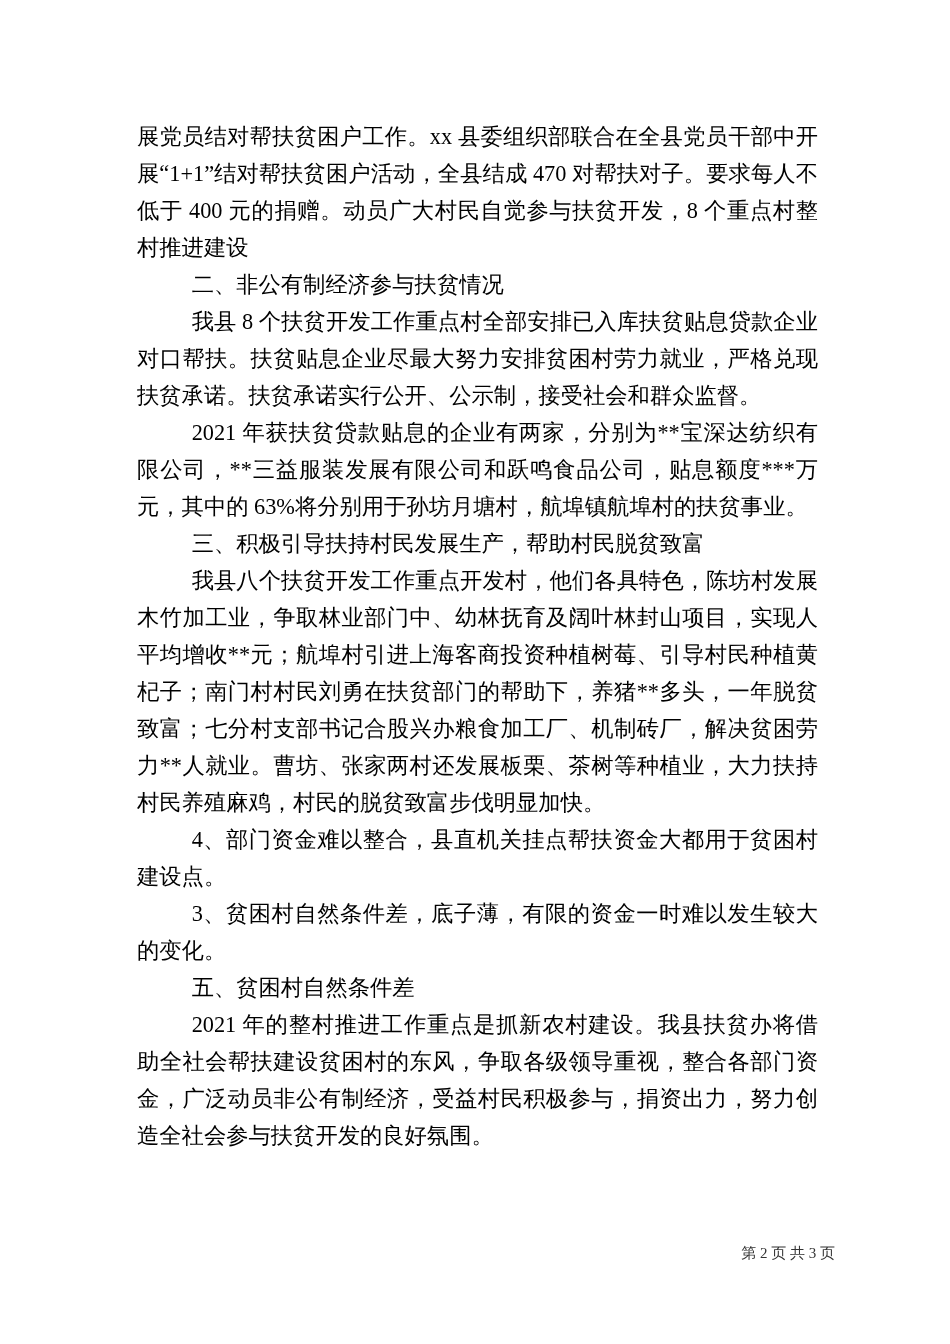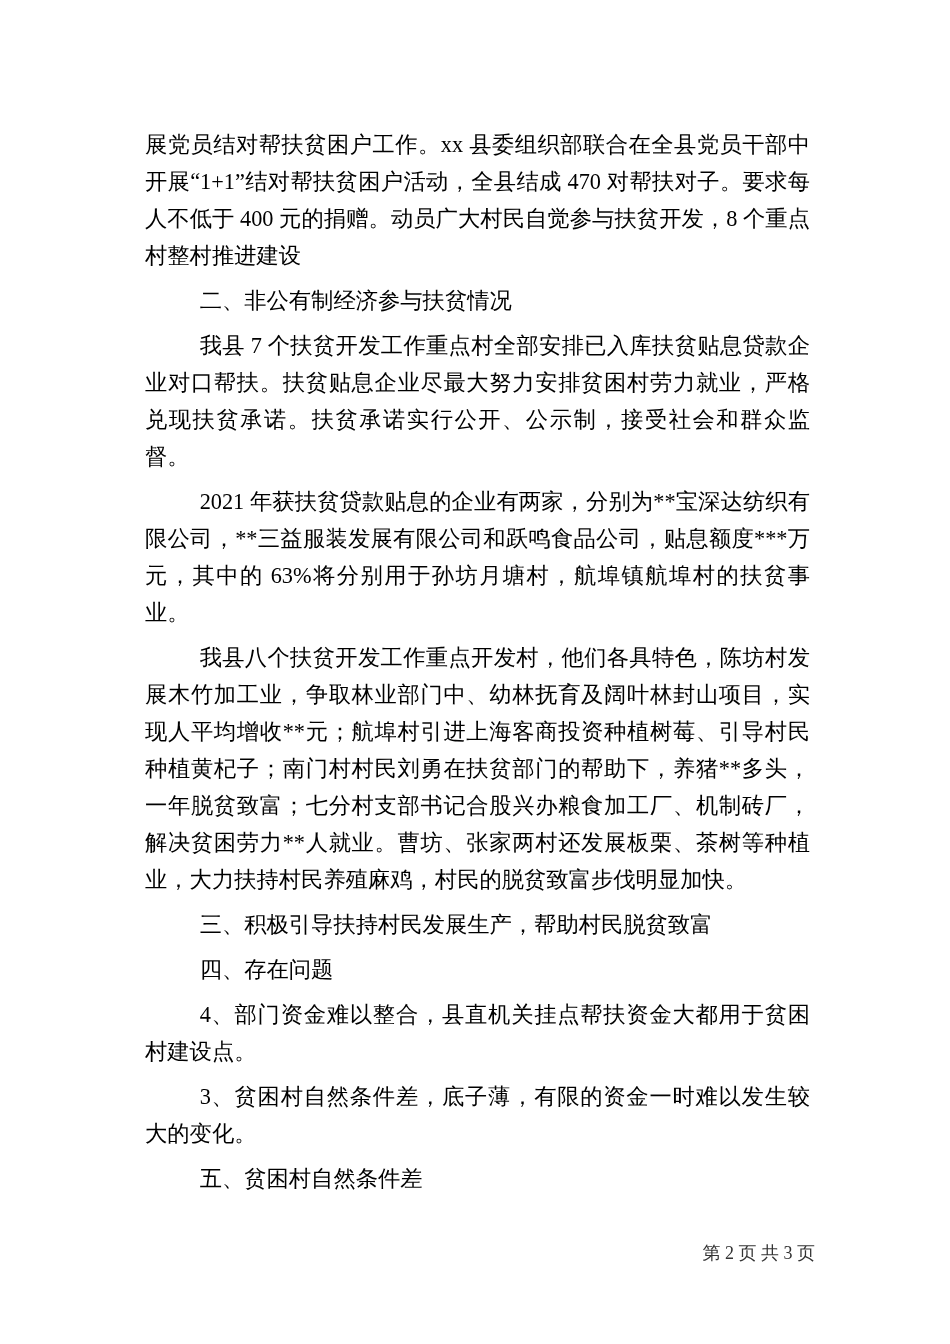--- a/index.html
+++ b/index.html
@@ -24,48 +24,49 @@
     left: 137px;
     top: 118px;
     width: 681px;
     font-size: 22.3px;
     line-height: 37px;
     color: #000000;
     text-align: justify;
     letter-spacing: 0;
   }
   .content p {
-    margin: 8px;
+    margin: 0;
     padding: 0;
   }
   .content p.indent {
     text-indent: 2.45em;
     font-family: Liberation Serif, serif;
   }
   .footer {
     position: absolute;
     left: 0;
     top: 1243px;
     width: 815px;
     text-align: right;
-    font-size: 18px;
+    font-size: 15px;
     line-height: 20px;
     color: #333333;
+    padding-left: 20px;
   }
 </style>
 </head>
 <body>
 
 <div class="page">
   <div class="content">
     <p>展党员结对帮扶贫困户工作。xx 县委组织部联合在全县党员干部中开展“1+1”结对帮扶贫困户活动，全县结成 470 对帮扶对子。要求每人不低于 400 元的捐赠。动员广大村民自觉参与扶贫开发，8 个重点村整村推进建设</p>
     <p class="indent">二、非公有制经济参与扶贫情况</p>
-    <p class="indent">我县 7 个扶贫开发工作重点村全部安排已入库扶贫贴息贷款企业对口帮扶。扶贫贴息企业尽最大努力安排贫困村劳力就业，严格兑现扶贫承诺。扶贫承诺实行公开、公示制，接受社会和群众监督。</p>
+    <p class="indent">我县 8 个扶贫开发工作重点村全部安排已入库扶贫贴息贷款企业对口帮扶。扶贫贴息企业尽最大努力安排贫困村劳力就业，严格兑现扶贫承诺。扶贫承诺实行公开、公示制，接受社会和群众监督。</p>
     <p class="indent">2021 年获扶贫贷款贴息的企业有两家，分别为**宝深达纺织有限公司，**三益服装发展有限公司和跃鸣食品公司，贴息额度***万元，其中的 63%将分别用于孙坊月塘村，航埠镇航埠村的扶贫事业。</p>
+    <p class="indent">三、积极引导扶持村民发展生产，帮助村民脱贫致富</p>
     <p class="indent">我县八个扶贫开发工作重点开发村，他们各具特色，陈坊村发展木竹加工业，争取林业部门中、幼林抚育及阔叶林封山项目，实现人平均增收**元；航埠村引进上海客商投资种植树莓、引导村民种植黄杞子；南门村村民刘勇在扶贫部门的帮助下，养猪**多头，一年脱贫致富；七分村支部书记合股兴办粮食加工厂、机制砖厂，解决贫困劳力**人就业。曹坊、张家两村还发展板栗、茶树等种植业，大力扶持村民养殖麻鸡，村民的脱贫致富步伐明显加快。</p>
-    <p class="indent">三、积极引导扶持村民发展生产，帮助村民脱贫致富</p>
-    <p class="indent">四、存在问题</p>
     <p class="indent">4、部门资金难以整合，县直机关挂点帮扶资金大都用于贫困村建设点。</p>
     <p class="indent">3、贫困村自然条件差，底子薄，有限的资金一时难以发生较大的变化。</p>
     <p class="indent">五、贫困村自然条件差</p>
+    <p class="indent">2021 年的整村推进工作重点是抓新农村建设。我县扶贫办将借助全社会帮扶建设贫困村的东风，争取各级领导重视，整合各部门资金，广泛动员非公有制经济，受益村民积极参与，捐资出力，努力创造全社会参与扶贫开发的良好氛围。</p>
   </div>
   <div class="footer">第 2 页 共 3 页</div>
 </div>
 
 </body></html>

